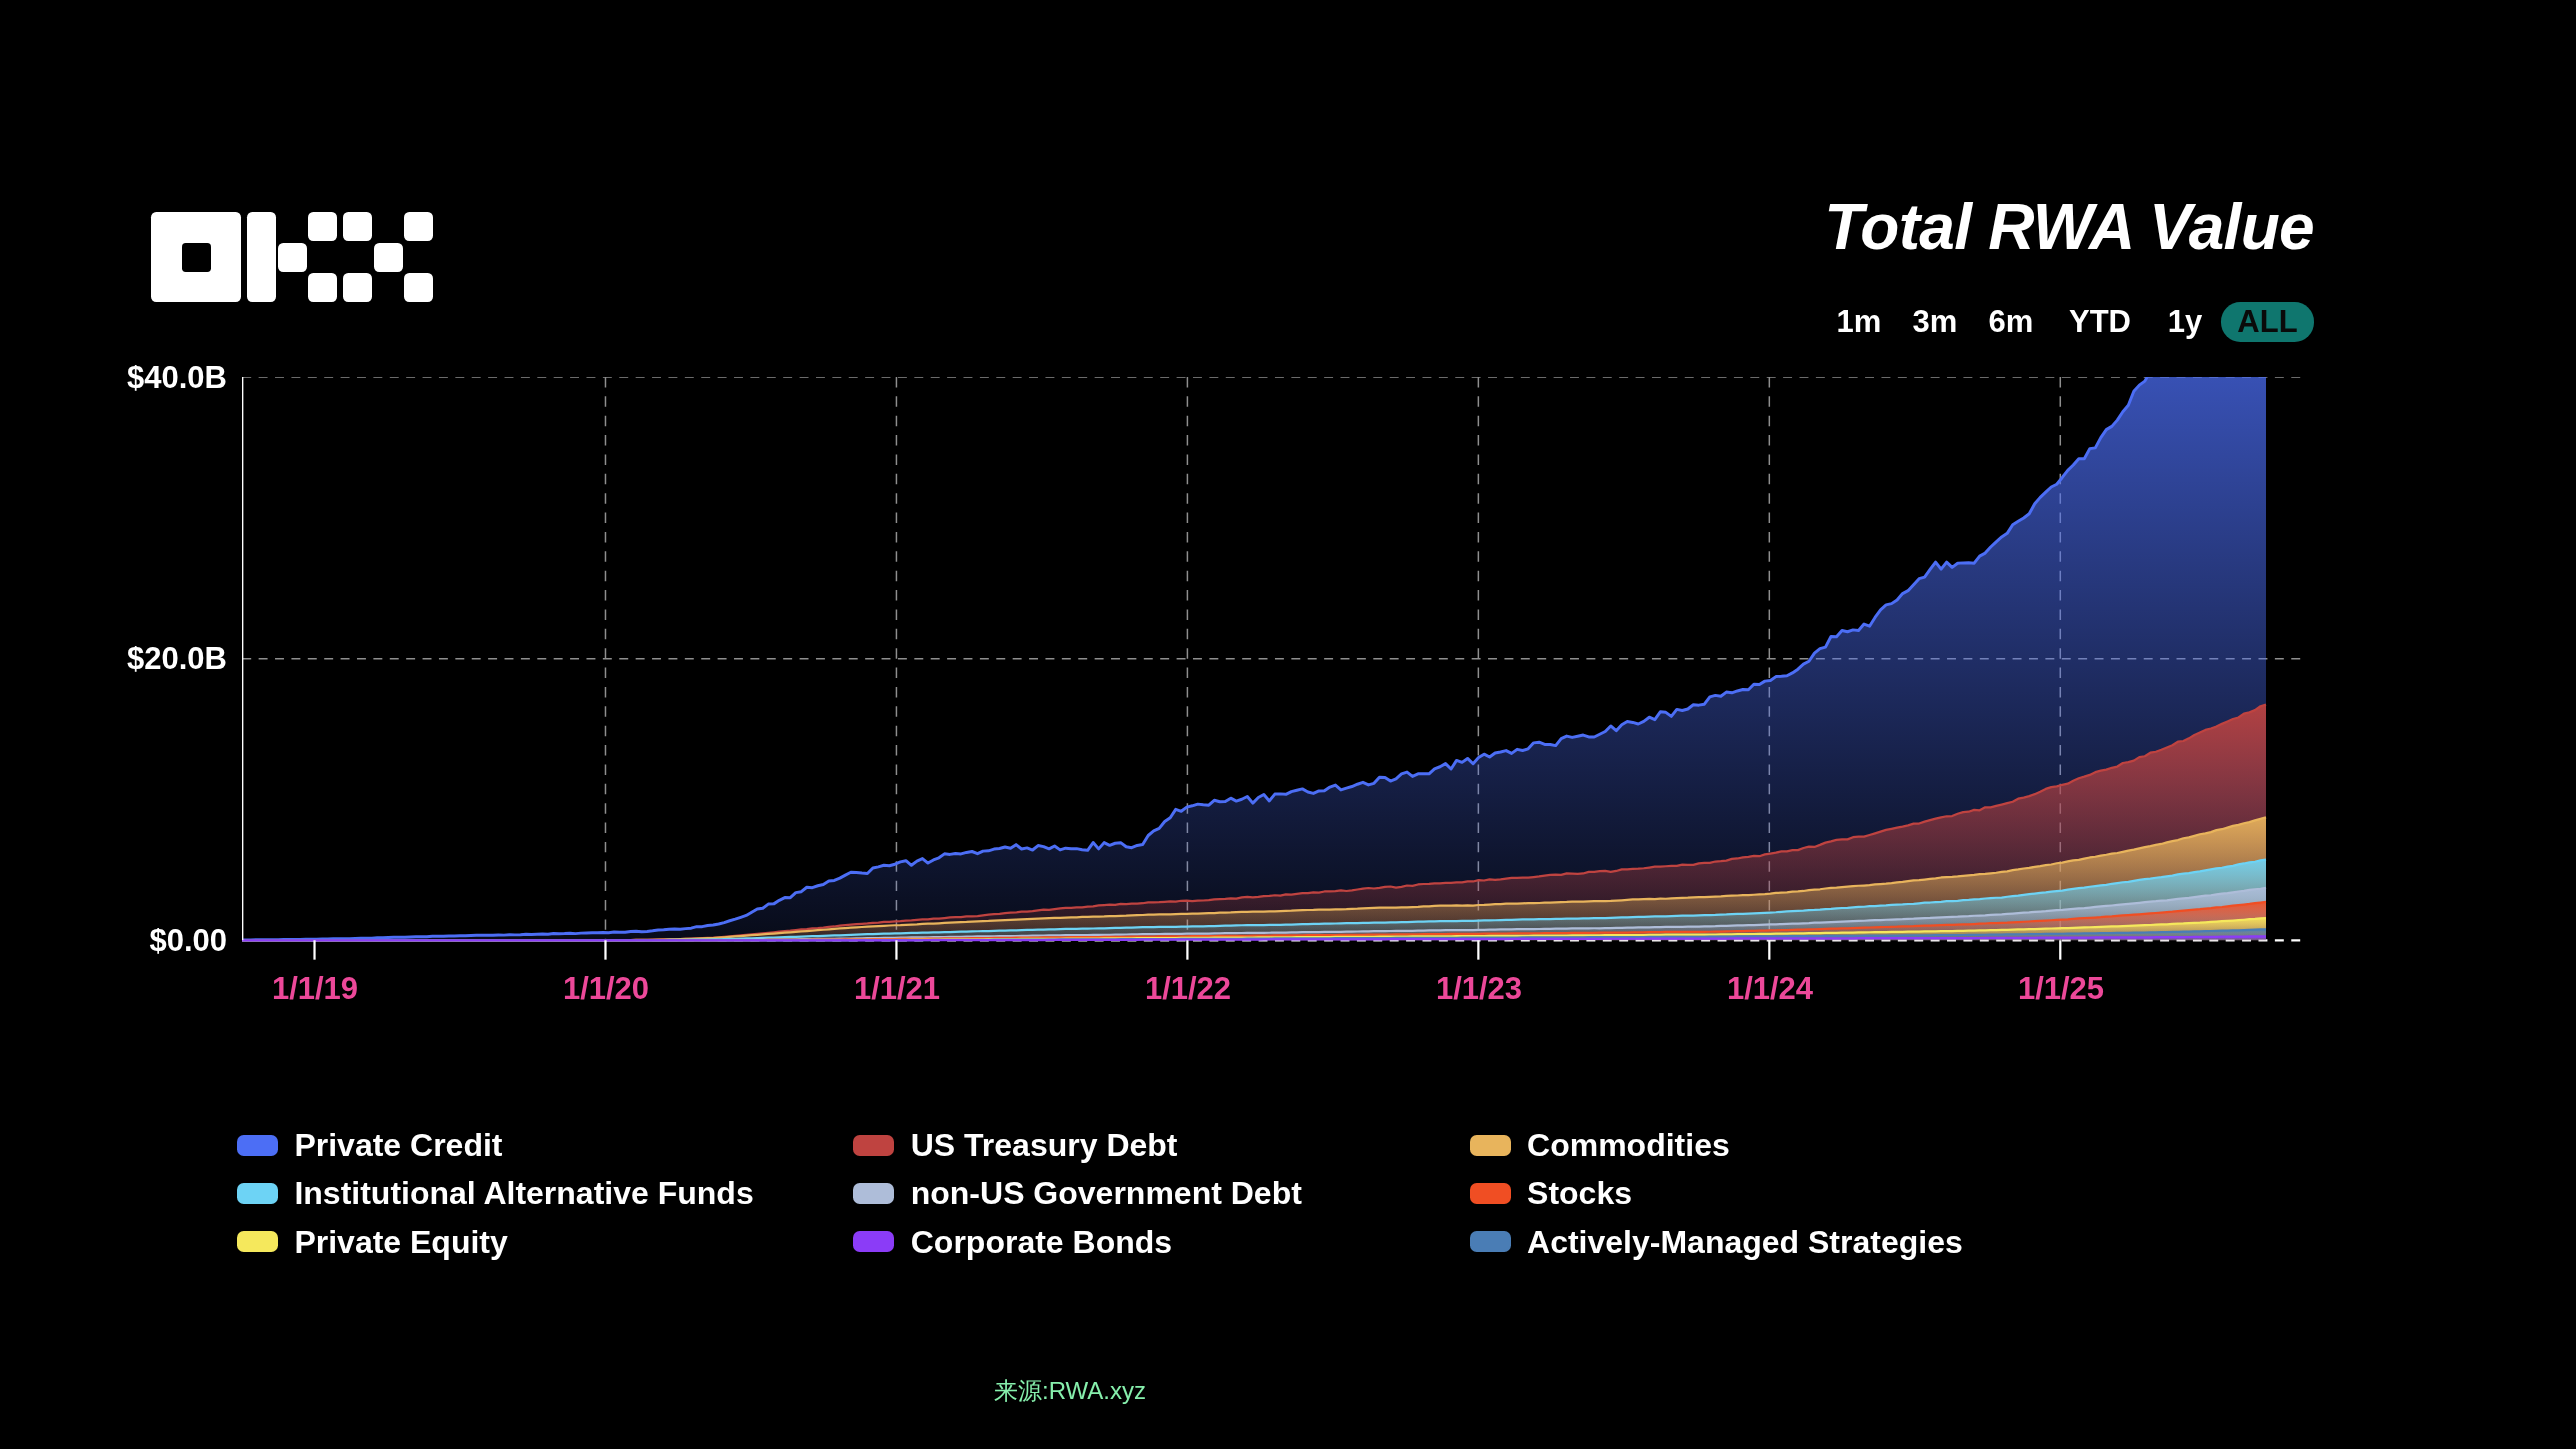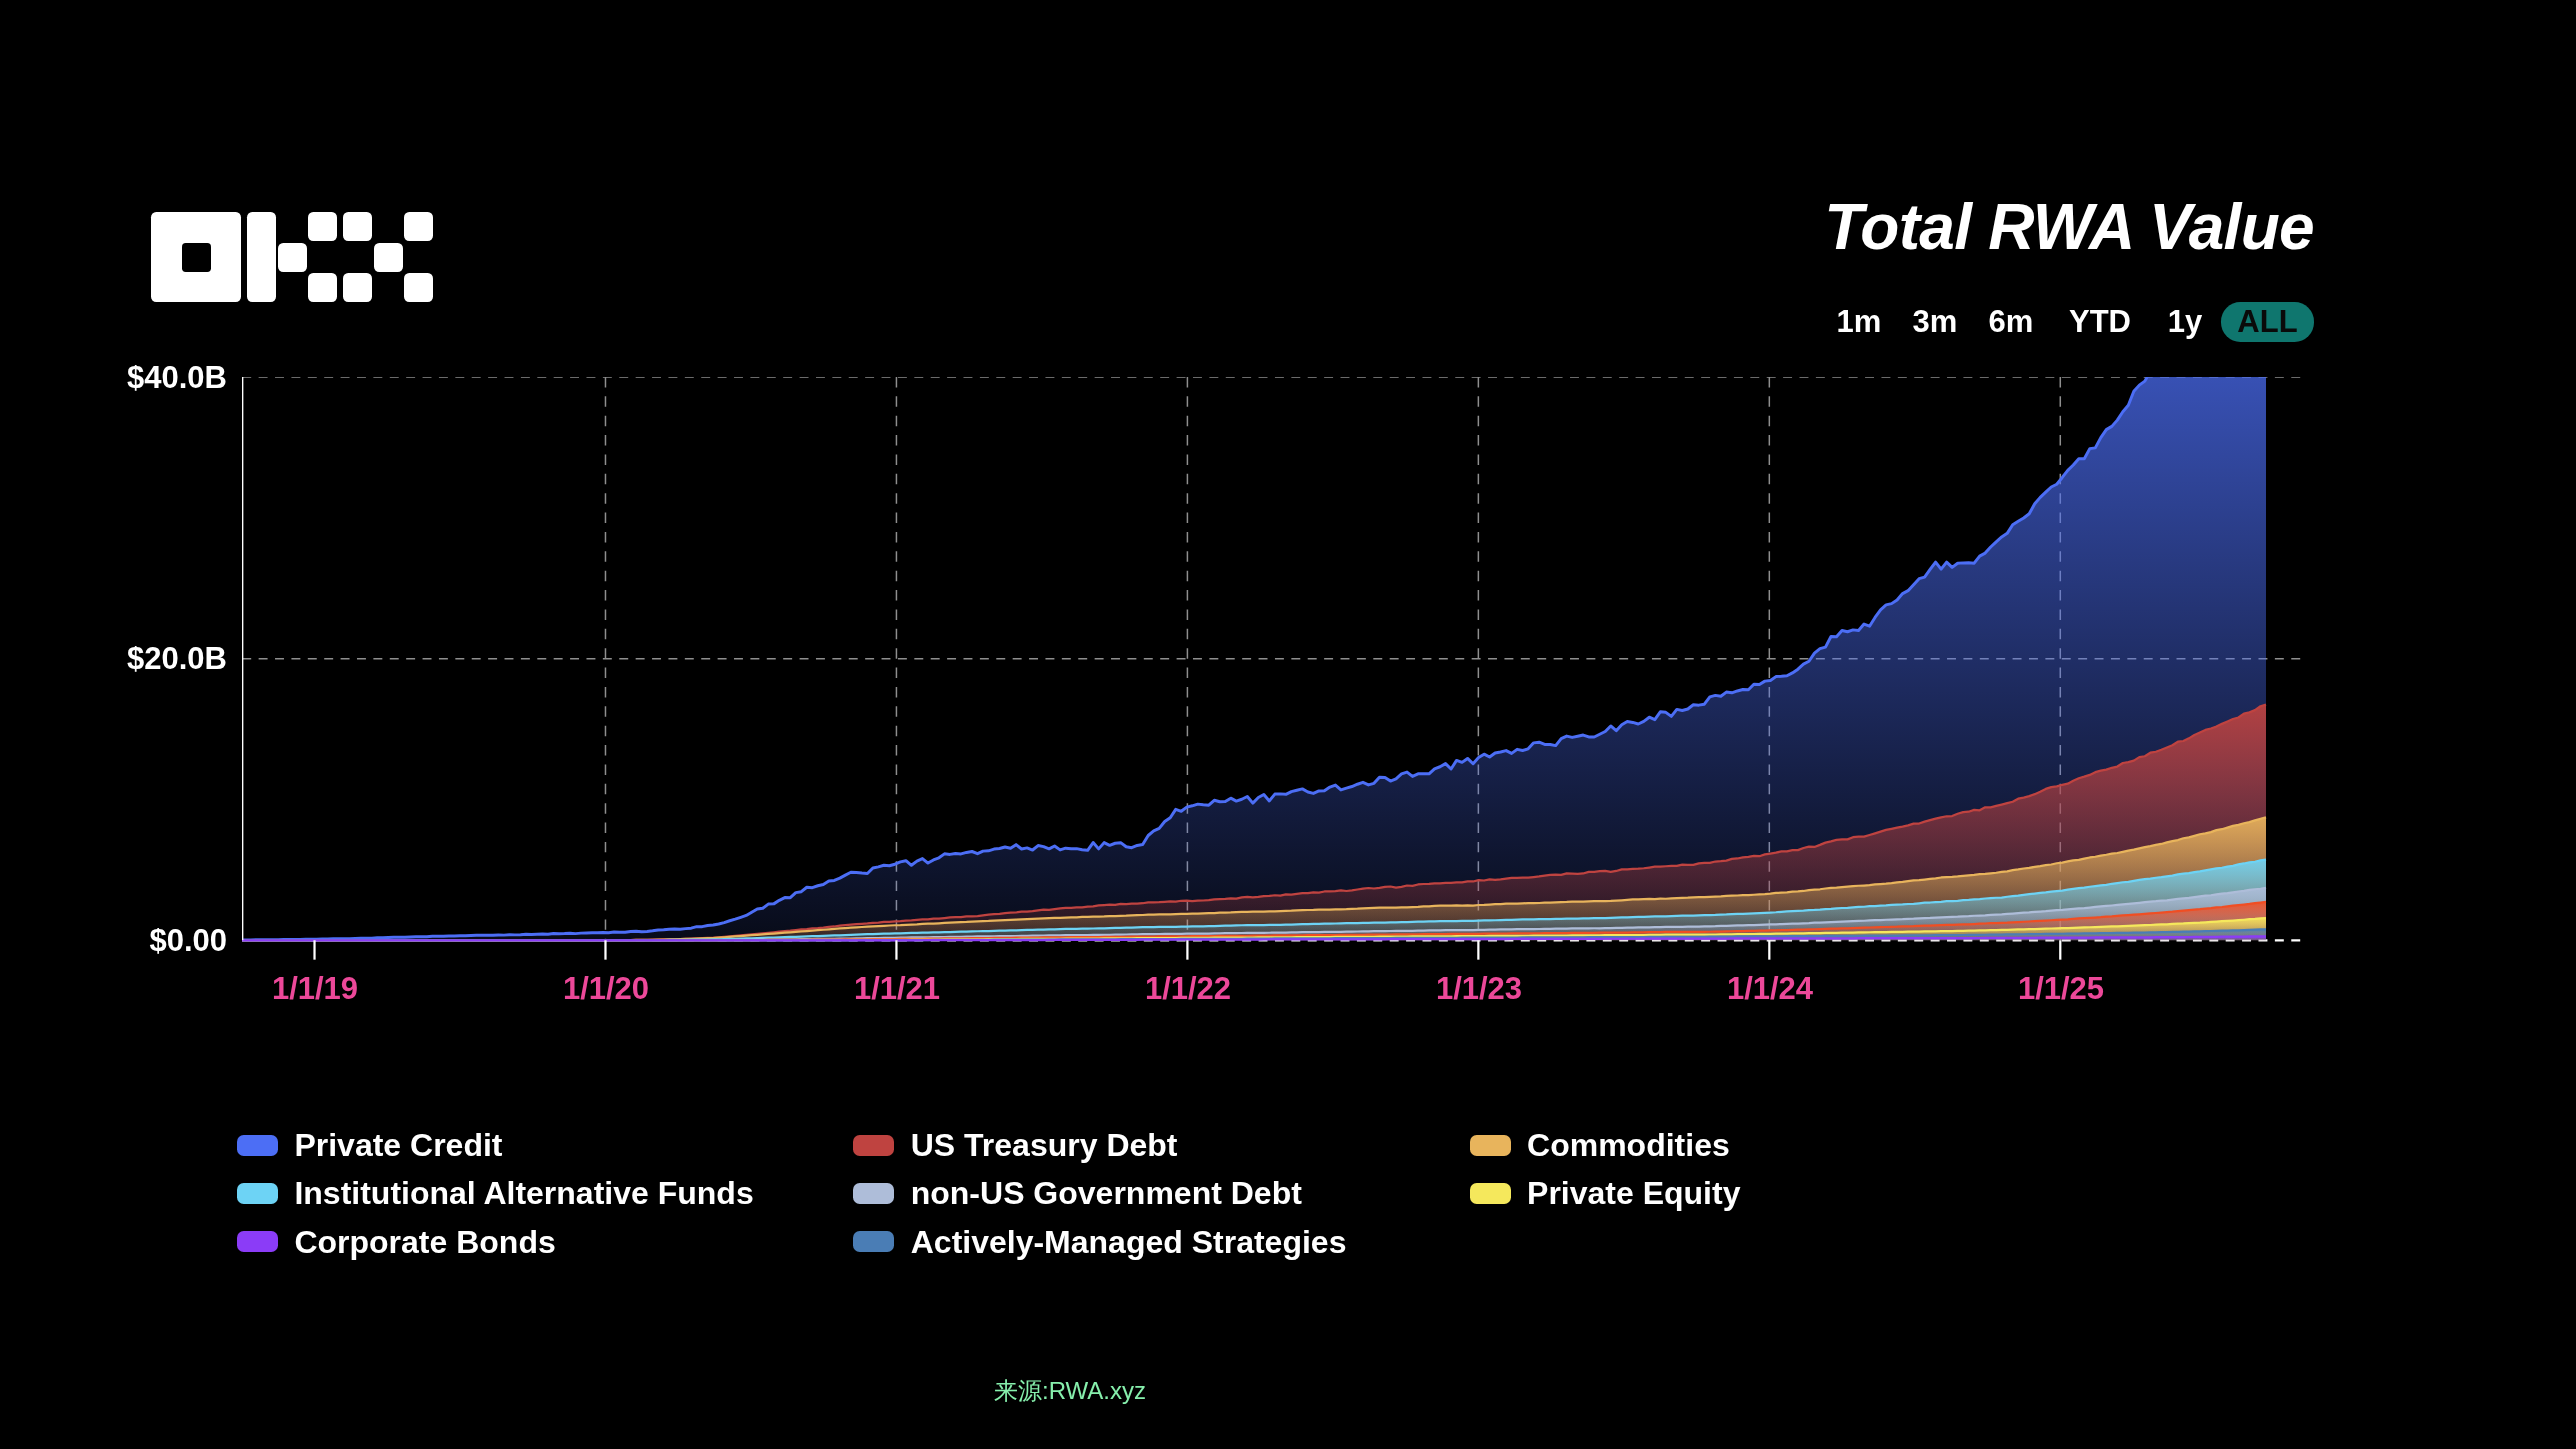--- a/index.html
+++ b/index.html
@@ -211,20 +211,24 @@
       </div>
       <div class="lg">
         <span class="sw" style="background: rgb(109, 211, 245);"></span>
         <span class="lgt">Institutional Alternative Funds</span>
       </div>
       <div class="lg">
         <span class="sw" style="background: rgb(174, 189, 217);"></span>
         <span class="lgt">non-US Government Debt</span>
       </div>
       <div class="lg">
+        <span class="sw" style="background: rgb(240, 78, 35);"></span>
+        <span class="lgt">Stocks</span>
+      </div>
+      <div class="lg">
         <span class="sw" style="background: rgb(245, 232, 92);"></span>
         <span class="lgt">Private Equity</span>
       </div>
       <div class="lg">
         <span class="sw" style="background: rgb(139, 60, 247);"></span>
         <span class="lgt">Corporate Bonds</span>
       </div>
       <div class="lg">
         <span class="sw" style="background: rgb(74, 125, 181);"></span>
         <span class="lgt">Actively-Managed Strategies</span>

